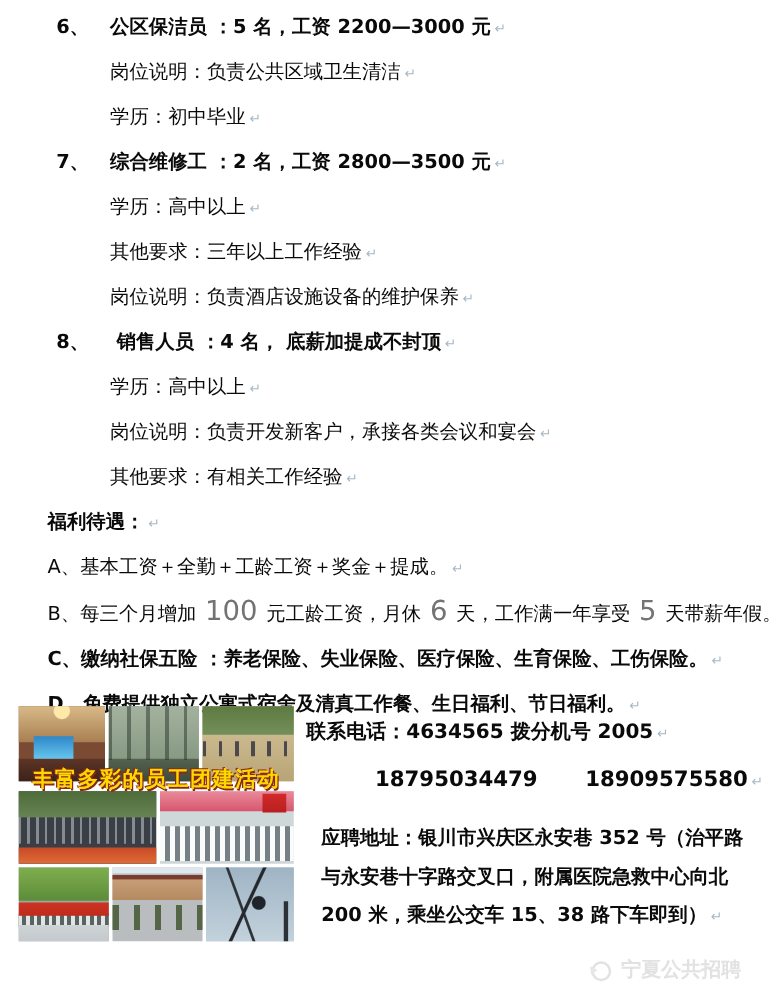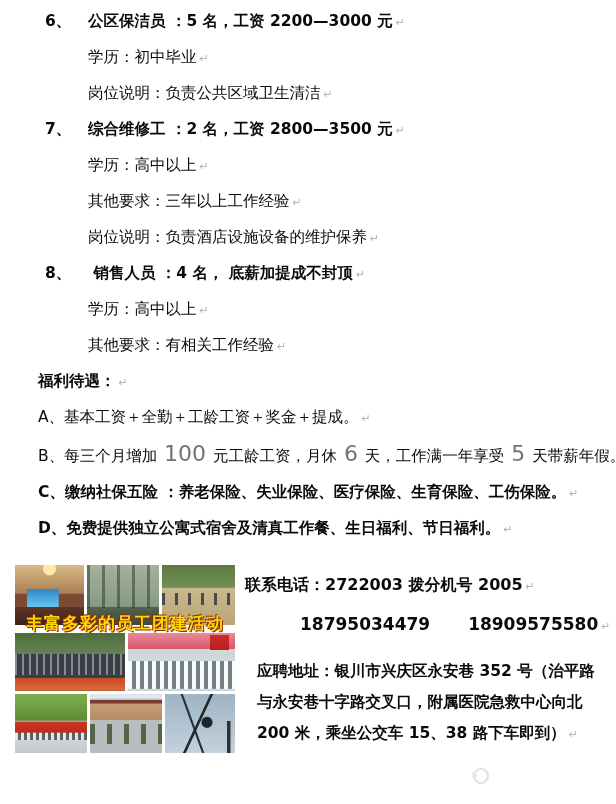--- a/index.html
+++ b/index.html
@@ -96,30 +96,31 @@
   
   .footer{position:absolute;left:470px;top:766px;display:flex;align-items:center;gap:7px;}
   .footer .brand{font-size:16px;color:#e2e2e2;font-weight:bold;white-space:nowrap;}
 </style>
 </head>
 <body>
 
 <div class="doc">
 
   <p class="job-title pm"><span class="jnum">6、</span><span>公区保洁员 ：5 名，工资 2200—3000 元</span></p>
+  <p class="job-detail pm">岗位说明：负责公共区域卫生清洁</p>
   <p class="job-detail pm">学历：初中毕业</p>
-  <p class="job-detail pm">岗位说明：负责公共区域卫生清洁</p>
 
   <p class="job-title pm"><span class="jnum">7、</span><span>综合维修工 ：2 名，工资 2800—3500 元</span></p>
   <p class="job-detail pm">学历：高中以上</p>
   <p class="job-detail pm">其他要求：三年以上工作经验</p>
   <p class="job-detail pm">岗位说明：负责酒店设施设备的维护保养</p>
 
   <p class="job-title pm"><span class="jnum">8、</span><span>&nbsp;销售人员 ：4 名， 底薪加提成不封顶</span></p>
   <p class="job-detail pm">学历：高中以上</p>
+  <p class="job-detail pm">岗位说明：负责开发新客户，承接各类会议和宴会</p>
   <p class="job-detail pm">其他要求：有相关工作经验</p>
 
   <div class="benefits">
     <p class="benefit-head pm">福利待遇：</p>
     <p class="benefit-a pm">A、基本工资＋全勤＋工龄工资＋奖金＋提成。</p>
     <p class="benefit-b pm"><span>B、每三个月增加 </span><span class="rednum">100</span><span> 元工龄工资，月休 </span><span class="rednum">6</span><span> 天，工作满一年享受 </span><span class="rednum">5</span><span> 天带薪年假。</span></p>
     <p class="benefit-c pm">C、缴纳社保五险 ：养老保险、失业保险、医疗保险、生育保险、工伤保险。</p>
     <p class="benefit-d pm">D、免费提供独立公寓式宿舍及清真工作餐、生日福利、节日福利。</p>
   </div>
 </div>
@@ -130,25 +131,26 @@
   <div class="ph p3"></div>
   <div class="ph p4"></div>
   <div class="ph p5"></div>
   <div class="ph p6"></div>
   <div class="ph p7"></div>
   <div class="ph p8"></div>
   <div class="caption">丰富多彩的员工团建活动</div>
 </div>
 
 <div class="contact">
-  <p class="phone-line pm">联系电话：2722003 拨分机号 2005</p>
+  <p class="phone-line pm">联系电话：4634565 拨分机号 2005</p>
   <p class="mobiles pm"><span class="m1">18795034479</span><span class="m2">18909575580</span></p>
   <p class="address pm">应聘地址：银川市兴庆区永安巷 352 号（治平路与永安巷十字路交叉口，附属医院急救中心向北 200 米，乘坐公交车 15、38 路下车即到）</p>
 </div>
 
 <div class="footer">
   <span style="display:inline-block;line-height:0;">
     <svg width="20" height="20" viewBox="0 0 20 20">
       <circle cx="11" cy="10" r="7" fill="none" stroke="#e2e2e2" stroke-width="2"></circle>
       <path d="M2 6 L8 9 L3 13 Z" fill="#e7e7e7"></path>
     </svg>
   </span>
+  <span class="brand">宁夏公共招聘</span>
 </div>
 
 </body></html>

